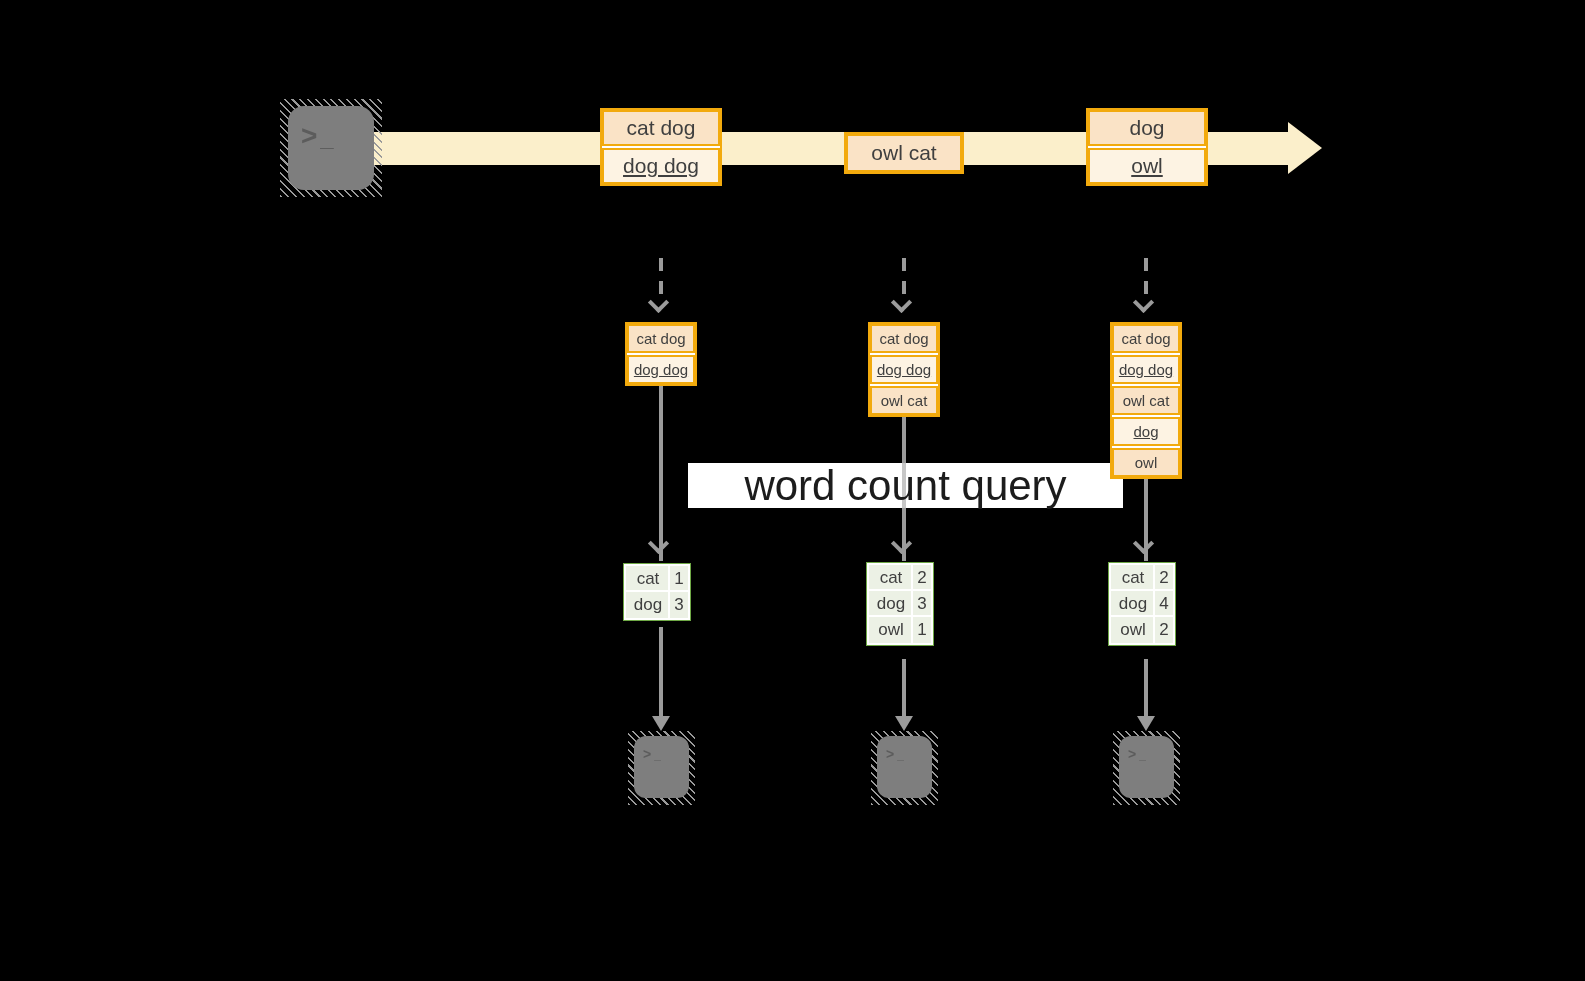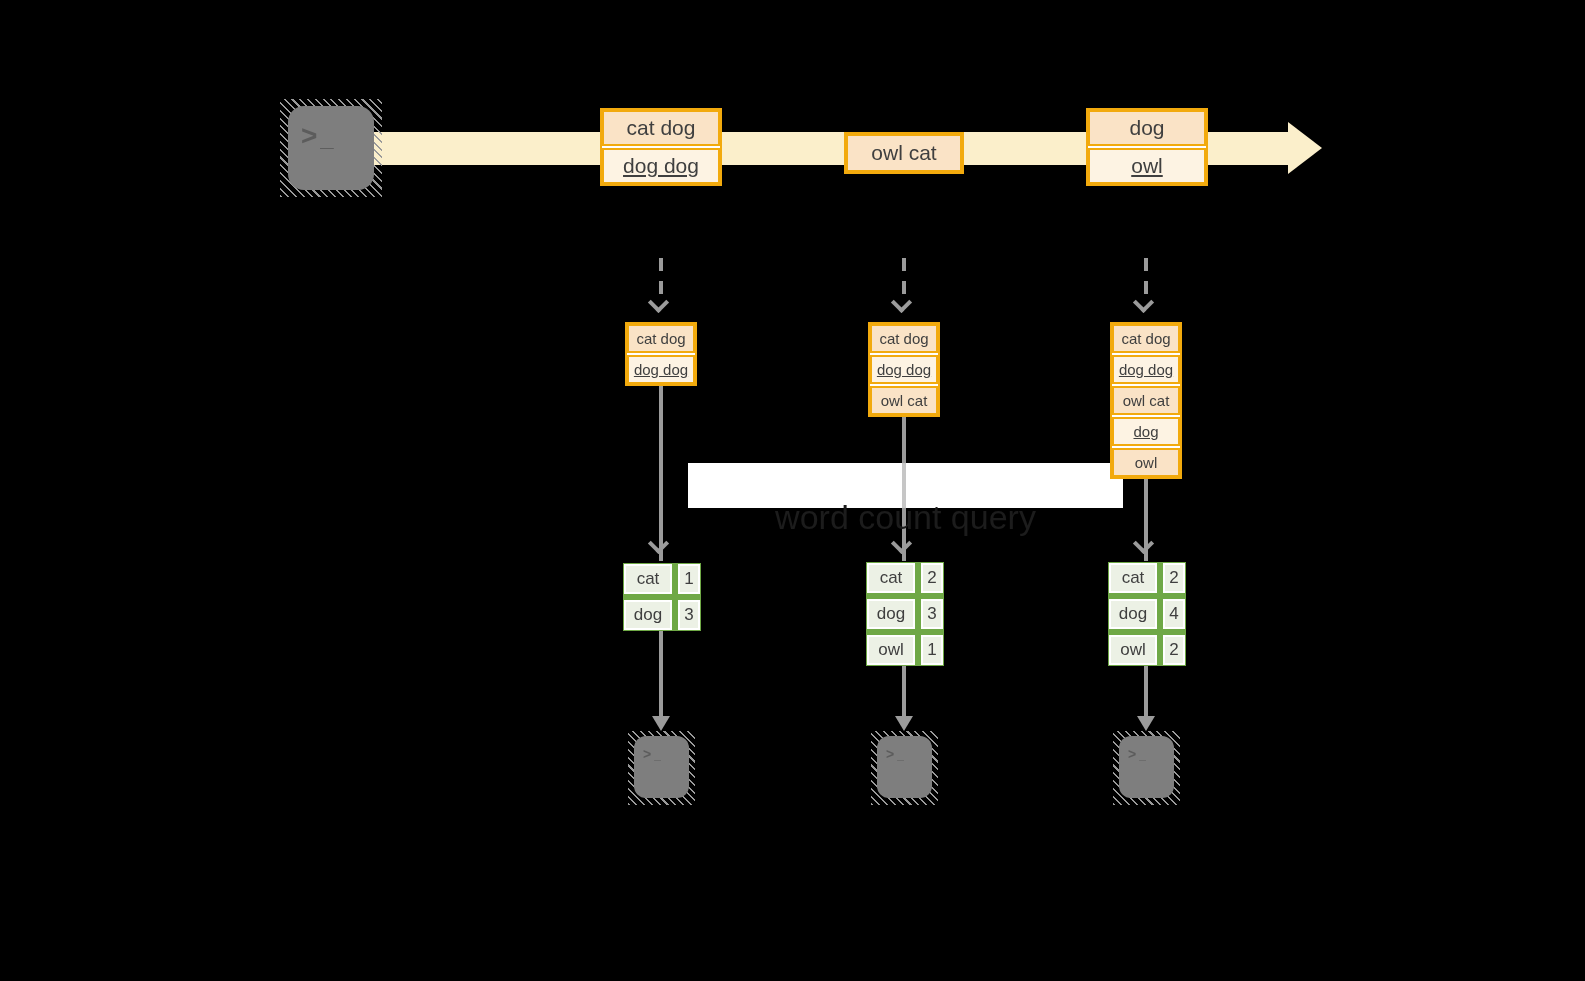--- a/index.html
+++ b/index.html
@@ -26,33 +26,33 @@
   .obox{display:flex;flex-direction:column;gap:2px;background:#ffffff;border:2px solid #F2AA0D;z-index:3;}
   .obox.stack{z-index:4;}
   .ocell{border:2px solid #F2AA0D;box-sizing:border-box;display:flex;align-items:center;justify-content:center;color:#3F3F3F;}
   .ocell.peach{background:#FAE3C6;}
   .ocell.cream{background:#FDF3E3;text-decoration:underline;}
   .ocell.big{height:36px;font-size:21px;}
   .ocell.mid{height:38px;font-size:21px;}
   .ocell.sm{height:29px;font-size:15px;}
 
   
-  .gtable{display:grid;grid-template-columns:44px 18px;grid-auto-rows:26px;gap:10px;padding:3px;background:#6FA846;z-index:3;}
+  .gtable{display:grid;grid-template-columns:44px 18px;grid-auto-rows:26px;gap:0;padding:3px;background:#6FA846;z-index:3;}
   .gcell{background:#ECF1E5;box-shadow:0 0 0 2px #ffffff;display:flex;align-items:center;justify-content:center;font-size:17px;color:#3F3F3F;}
 
   
   .vline{width:4px;background:#9B9B9B;z-index:2;}
   .vline.cross-band{background:linear-gradient(to bottom,#9B9B9B 0 46px,#C6C6C6 46px 91px,#9B9B9B 91px 100%);}
   .vdash{width:4px;background:repeating-linear-gradient(to bottom,#9B9B9B 0 13px,transparent 13px 23px);z-index:2;}
   .chev{width:15px;height:15px;border-right:4px solid #9B9B9B;border-bottom:4px solid #9B9B9B;transform:rotate(45deg);z-index:2;}
   .tri{width:0;height:0;border-left:9px solid transparent;border-right:9px solid transparent;border-top:15px solid #9B9B9B;z-index:2;}
 
   
   .band{background:#FFFFFF;z-index:1;}
-  .band-text{z-index:5;text-align:center;font-size:34px;color:#1C1C1C;line-height:45px;background:transparent;pointer-events:none;margin-top:32px;}
+  .band-text{z-index:5;text-align:center;font-size:42px;color:#1C1C1C;line-height:45px;background:transparent;pointer-events:none;}
 </style>
 </head>
 <body>
 
 <div class="canvas">
 
   <div class="abs term-hatch" style="left:280px;top:99px;width:102px;height:98px;">
     <div class="term-body" style="left:8px;top:7px;width:86px;height:84px;border-radius:16px;">
       <div class="term-glyph" style="padding:16px 0 0 13px;font-size:28px;">
         <span>&gt;</span>

